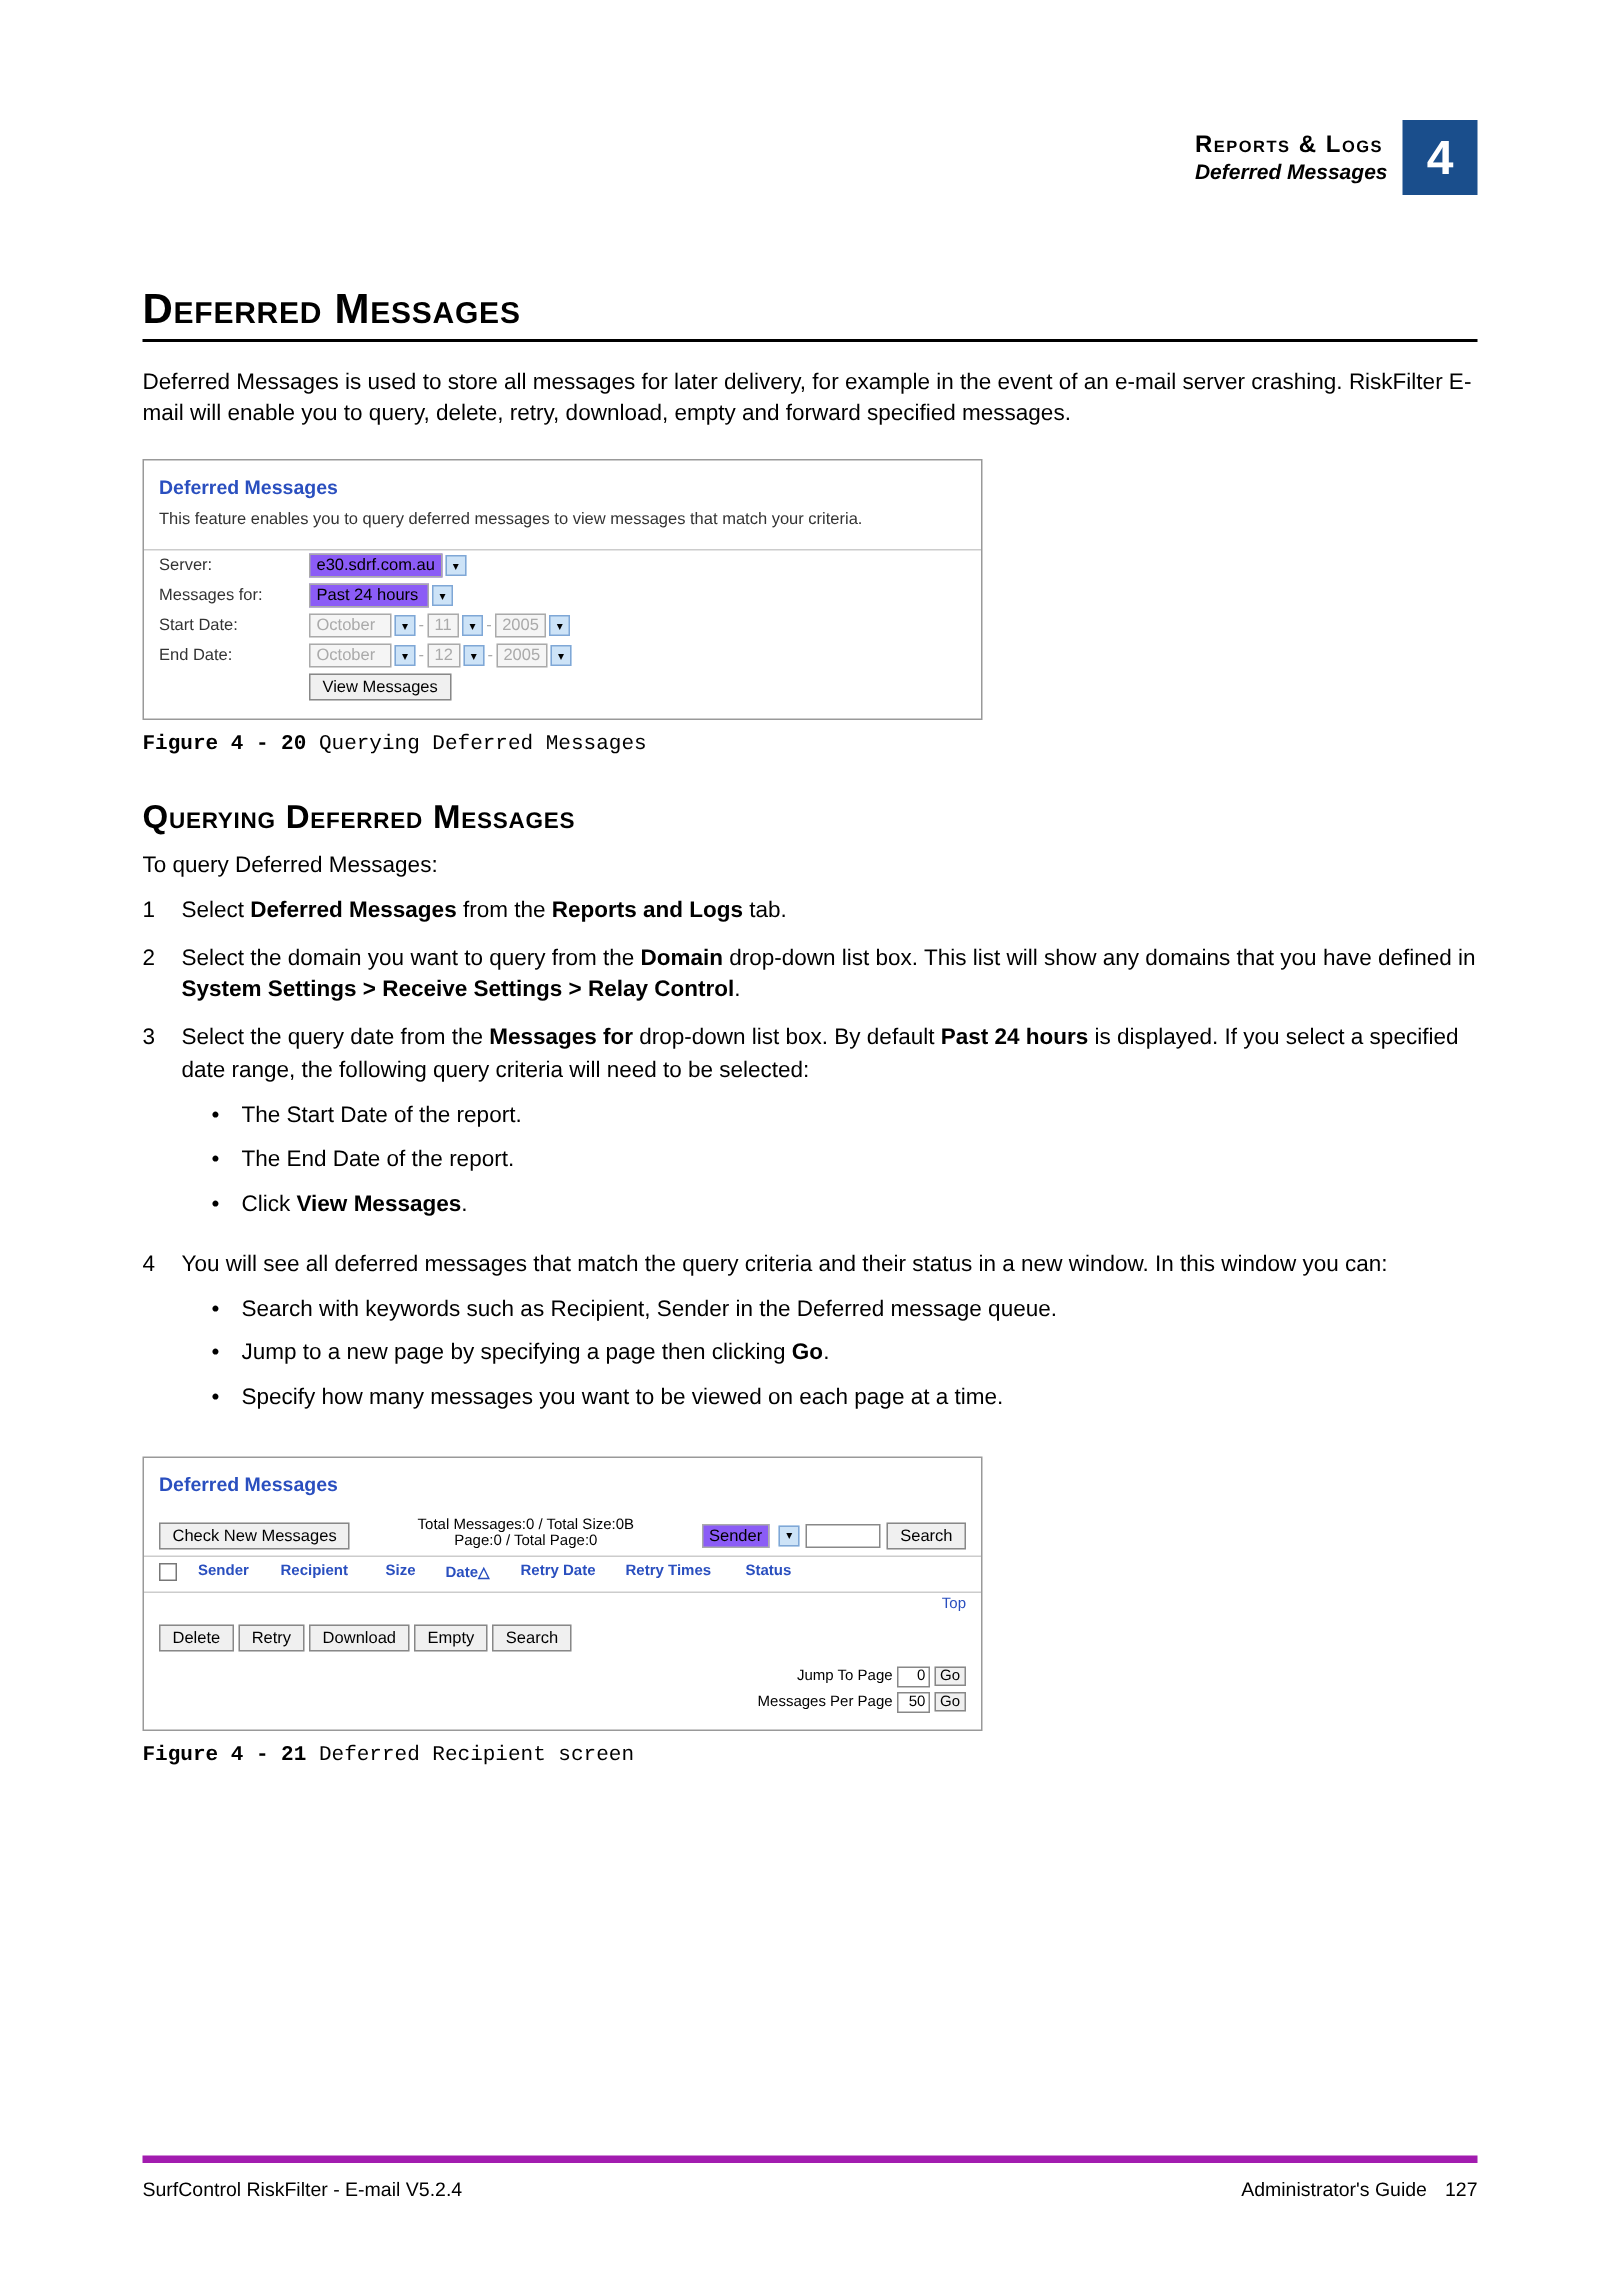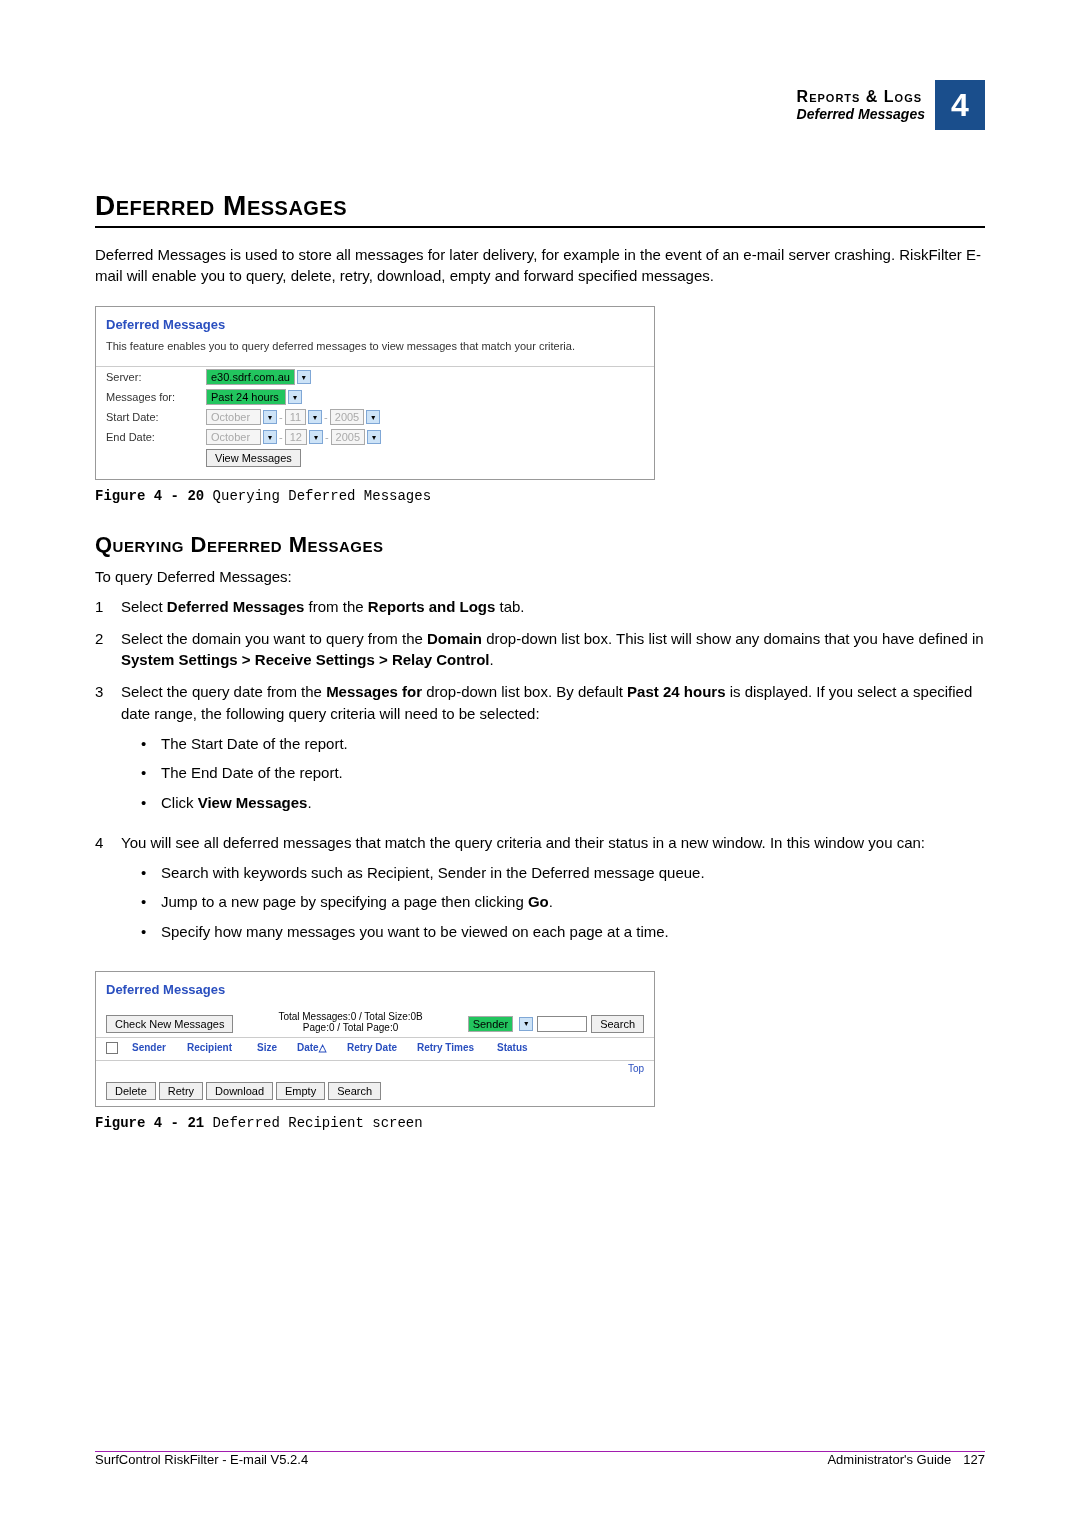--- a/index.html
+++ b/index.html
@@ -92,21 +92,21 @@
       align-items: center;
       padding: 2px 0;
       font-size: 11px;
     }
     .ss-label {
       width: 100px;
       padding-right: 6px;
       color: #333;
     }
     .ss-select {
-      background: #22c55e;
+      background: #8b5cf6;
       border: 1px solid #aaa;
       font-size: 11px;
       padding: 1px 4px;
       display: inline-flex;
       align-items: center;
     }
     .ss-select.disabled { color: #aaa; background: #f5f5f5; }
     .ss-arrow {
       background: #cde3f7;
       border: 1px solid #7fa7d6;
@@ -233,22 +233,22 @@
       height: 14px;
       font-size: 10px;
       display: inline-block;
       padding: 0 2px;
     }
     .footer {
       position: absolute;
       bottom: 60px;
       left: 95px;
       right: 95px;
-      border-top: 1px solid #a21caf;
-      padding-top: 0;
+      border-top: 5px solid #a21caf;
+      padding-top: 10px;
       display: flex;
       justify-content: space-between;
       font-size: 13px;
     }
     .footer .right { display: flex; gap: 12px; }
     .checkbox-icon {
       width: 12px; height: 12px; border: 1px solid #777; display: inline-block;
     }
   </style>
 </head>
@@ -406,20 +406,32 @@
       <span class="ss2-th" style="width:50px">Status</span>
     </div>
     <div class="ss2-top-link"><span>Top</span></div>
     <div class="ss2-actions">
       <span class="ss-button">Delete</span>
       <span class="ss-button">Retry</span>
       <span class="ss-button">Download</span>
       <span class="ss-button">Empty</span>
       <span class="ss-button">Search</span>
     </div>
+    <div class="ss2-pager">
+      <div class="ss2-pager-row">
+        <span>Jump To Page</span>
+        <span class="ss2-pinput">0</span>
+        <span class="ss2-go">Go</span>
+      </div>
+      <div class="ss2-pager-row">
+        <span>Messages Per Page</span>
+        <span class="ss2-pinput">50</span>
+        <span class="ss2-go">Go</span>
+      </div>
+    </div>
   </div>
   <div class="figure-caption"><span class="fignum">Figure 4 - 21</span><span> Deferred Recipient screen</span></div>
 
   <div class="footer">
     <span>SurfControl RiskFilter - E-mail V5.2.4</span>
     <span class="right">
       <span>Administrator's Guide</span>
       <span>127</span>
     </span>
   </div>

